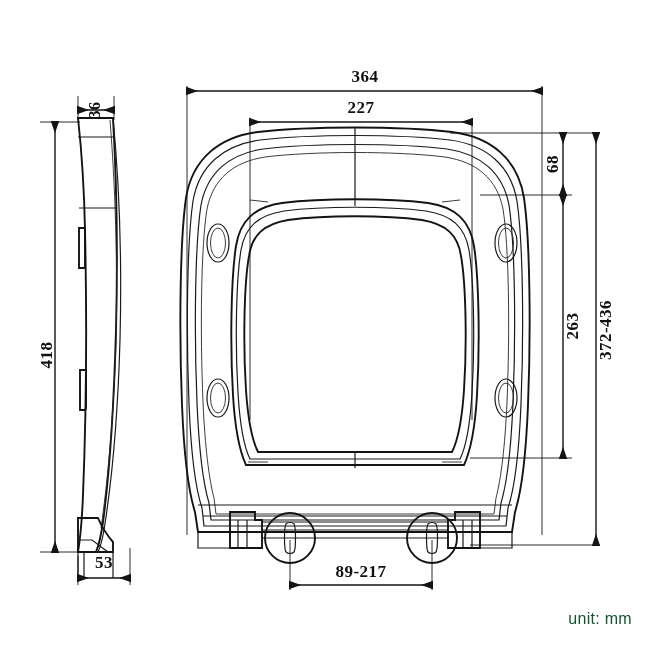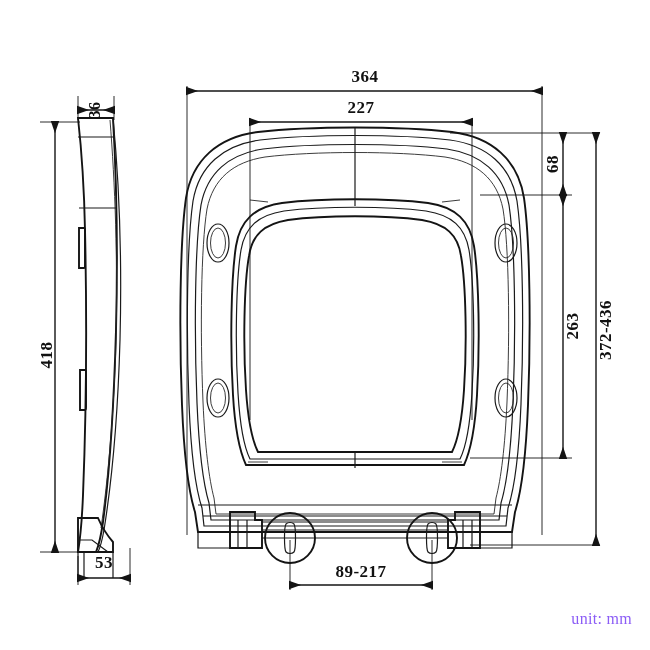--- a/index.html
+++ b/index.html
@@ -14,23 +14,23 @@
     font-family:"Liberation Serif",serif;
     font-weight:700;
     fill:#111111;
     font-size:17px;
     letter-spacing:0.5px;
   }
   .dimtext.small{font-size:16px;}
   .unitnote{
     position:absolute;
     right:18px;bottom:22px;
-    font-family:Liberation Serif, serif;
+    font-family:Liberation Sans, sans-serif;
     font-size:16px;
-    color:#8b5cf6;
+    color:#14532d;
     letter-spacing:0.3px;
     white-space:nowrap;
   }
   .outline{stroke:#141414;stroke-width:1.9;fill:none;}
   .outline-thin{stroke:#1a1a1a;stroke-width:1.2;fill:none;}
   .outline-hair{stroke:#262626;stroke-width:0.9;fill:none;}
   .dimline{stroke:#141414;stroke-width:1.4;fill:none;}
   .extline{stroke:#141414;stroke-width:0.9;fill:none;}
 </style>
 </head>

